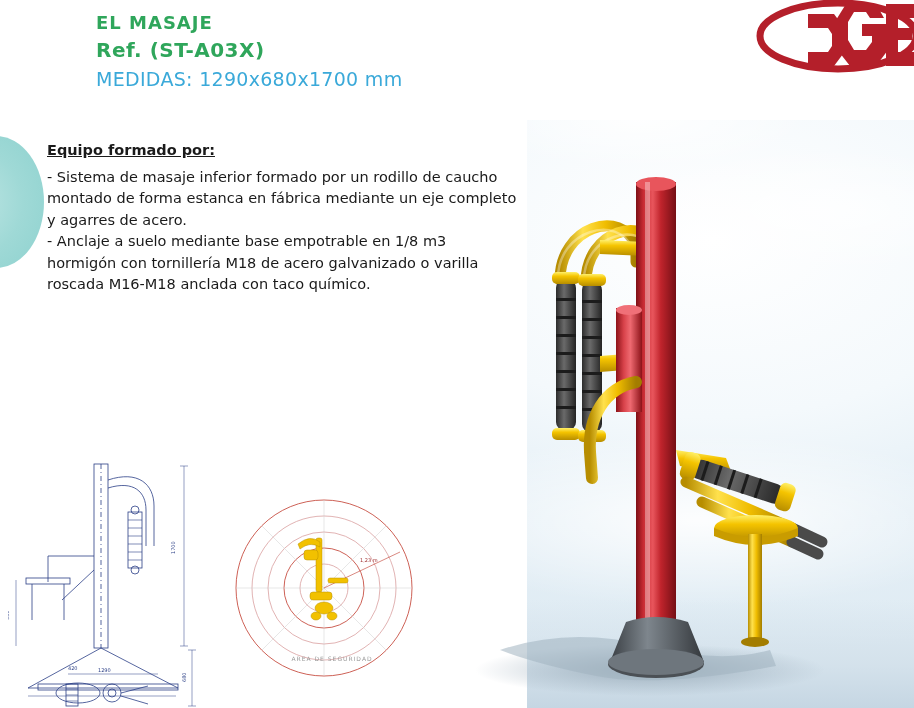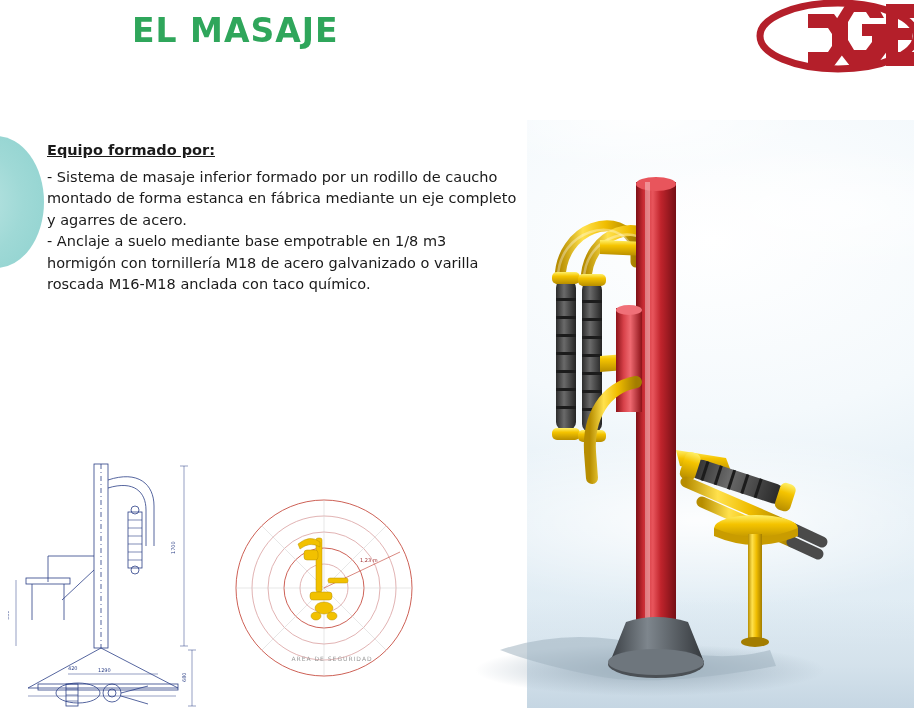--- a/index.html
+++ b/index.html
@@ -46,24 +46,23 @@
   #teal-arc {
     position:absolute; left:-52px; top:136px;
     width:96px; height:132px;
     border-radius: 50%;
     background: radial-gradient(circle at 20% 50%, #bfe6e4 0%, #9fd9d6 55%, #8ed2cf 100%);
   }
 
   
   #header { position:absolute; left:96px; top:14px; }
   #title {
-    color:#2fa65b; font-weight:bold; font-size:33px;
+    color:#2fa65b; font-weight:bold; font-size:18px;
     letter-spacing:1px; font-family:"DejaVu Sans", sans-serif;
     line-height:1.05;
-    margin-left:36px;
   }
   #ref {
     color:#2fa65b; font-weight:bold; font-size:20px;
     letter-spacing:.5px; margin-top:5px;
   }
   #medidas {
     color:#3aa9d9; font-size:19px; margin-top:6px; letter-spacing:.3px;
   }
 
   
@@ -101,20 +100,22 @@
 
 <div id="bg-sky"></div>
 <div id="bg-clouds"></div>
 <div id="ground"></div>
 <div id="page-white"></div>
 <div id="page-white-top"></div>
 <div id="teal-arc"></div>
 
 <div id="header">
   <div id="title">EL MASAJE</div>
+  <div id="ref">Ref. (ST-A03X)</div>
+  <div id="medidas">MEDIDAS: 1290x680x1700 mm</div>
 </div>
 
 <div id="logo">
   <svg width="172" height="86" viewBox="0 0 172 86">
     <g fill="none" stroke="#b41f2a" stroke-width="7">
       <ellipse cx="92" cy="40" rx="78" ry="33"></ellipse>
     </g>
     <g fill="#b41f2a">
 
       <path d="M100 8 l30 0 l8 14 l-14 0 l-4 -6 l-12 0 l-6 10 l0 18 l6 10 l12 0 l6 -8 l0 -6 l-10 0 l0 -12 l26 0 l0 26 l-12 16 l-26 0 l-14 -18 l0 -28 z"></path>

